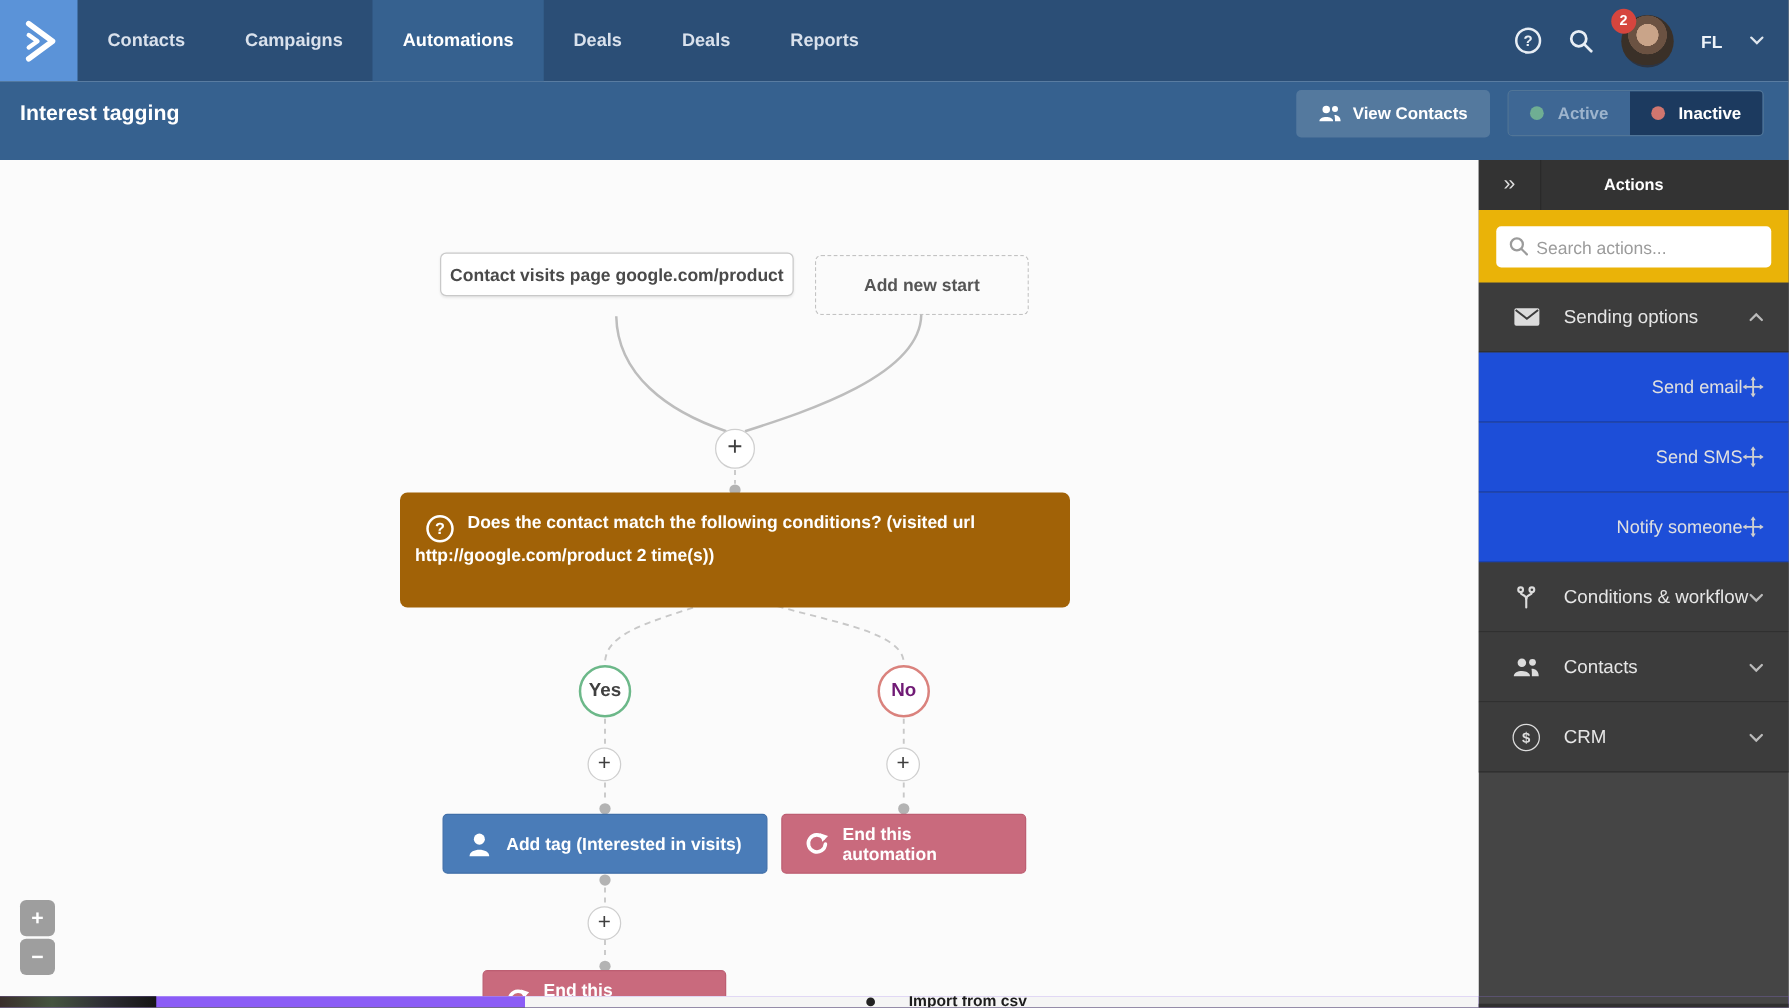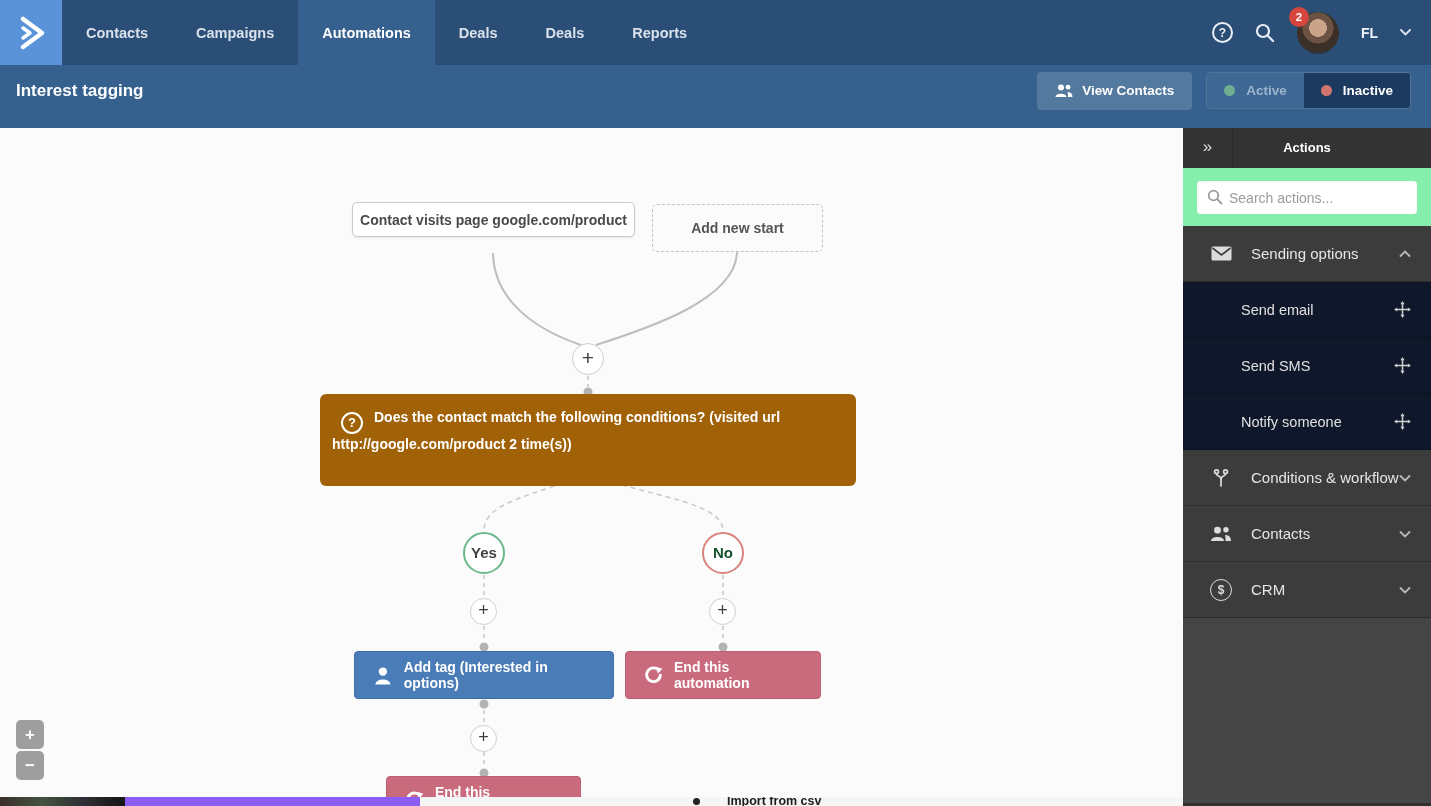--- a/index.html
+++ b/index.html
@@ -70,21 +70,21 @@
     justify-content:center; vertical-align:-5px; margin:0 11px 0 9px; }
   .plus-circle { position:absolute; background:#fff; border:1.5px solid #cfcfcf;
     border-radius:50%; color:#3f3f3f; text-align:center; cursor:pointer; }
   .plus-big { left:572px; top:215px; width:32px; height:32px; font-size:21px;
     line-height:28px; font-weight:400; }
   .plus-sm { width:27px; height:27px; font-size:18px; line-height:23px; }
   .branch-circle { position:absolute; top:404px; width:42px; height:42px;
     background:#fff; border-radius:50%; text-align:center; line-height:38px;
     font-size:15px; font-weight:700; }
   .branch-yes { left:463px; border:2px solid #6cb889; color:#404040; }
-  .branch-no  { left:702px; border:2px solid #da827d; color:#14532d; }
+  .branch-no  { left:702px; border:2px solid #da827d; color:#701a75; }
   .action-box { position:absolute; height:48px; border-radius:4px; display:flex;
     align-items:center; gap:11px; padding:0 18px; color:#fff; font-size:14px;
     font-weight:700; cursor:pointer; }
   .act-blue  { left:354px; top:523px; width:260px; background:#4a7cb8;
     border:1px solid #406fa8; }
   .act-pink  { left:625px; top:523px; width:196px; background:#c96a7d;
     border:1px solid #bd5e72; }
   .act-pink2 { left:386px; top:648px; width:195px; background:#c96a7d;
     border:1px solid #bd5e72; }
   .zoom-ctl { position:absolute; left:16px; top:592px; display:flex;
@@ -95,31 +95,31 @@
 
   
   .sidebar { position:absolute; left:1183px; top:0; width:248px; height:669px;
     background:#454545; }
   .sb-head { position:relative; height:40px; background:#333; }
   .sb-collapse { position:absolute; left:0; top:0; width:50px; height:40px;
     border-right:1px solid #2a2a2a; color:#ddd; font-size:17px; text-align:center;
     line-height:38px; cursor:pointer; }
   .sb-title { position:absolute; inset:0; text-align:center; line-height:40px;
     color:#fff; font-size:13px; font-weight:700; pointer-events:none; }
-  .sb-search { position:relative; background:#86efac; padding:13px 14px 12px; }
+  .sb-search { position:relative; background:#eab308; padding:13px 14px 12px; }
   .sb-search input { width:100%; height:33px; border:none; border-radius:4px;
     background:#fff; font-size:14px; padding:0 10px 0 32px; color:#333;
     font-family:inherit; outline:none; }
   .sb-search input::placeholder { color:#9b9b9b; }
   .sb-search .mag { position:absolute; left:24px; top:21px; }
   .sb-row { height:56px; display:flex; align-items:center; padding:0 16px;
     cursor:pointer; }
   .sb-cat { background:#3c3c3c; border-bottom:1px solid rgba(0,0,0,0.25); }
-  .sb-sub { background:#0f172a; border-bottom:1px solid rgba(0,0,0,0.22);
-    padding-left:58px; }
+  .sb-sub { background:#1d4ed8; border-bottom:1px solid rgba(0,0,0,0.22);
+    padding-left:26px;text-align:right; }
   .sb-icon { width:24px; margin:0 18px 0 10px; display:flex; justify-content:center; }
   .sb-label { flex:1; color:#e6e6e6; font-size:15px; }
   .sb-sub .sb-label { font-size:14.5px; color:#e0e0e0; }
   .sb-right { margin-right:4px; display:flex; }
   .circ-icon { width:22px; height:22px; border:1.5px solid #ddd; border-radius:50%;
     color:#ddd; font-size:12px; font-weight:700; display:flex; align-items:center;
     justify-content:center; }
 
   
   .bottom-strip { position:absolute; left:0; top:797px; width:1431px; height:9px;
@@ -237,21 +237,21 @@
       <div class="branch-circle branch-no">No</div>
 
       <div class="plus-circle plus-sm" style="left:470px; top:470px;">+</div>
       <div class="plus-circle plus-sm" style="left:709px; top:470px;">+</div>
 
       <div class="action-box act-blue">
         <svg width="21" height="21" viewBox="0 0 20 20">
           <circle cx="10" cy="6" r="4.2" fill="#fff"></circle>
           <path d="M2.5,19 C2.5,12.5 17.5,12.5 17.5,19 Z" fill="#fff"></path>
         </svg>
-        <span>Add tag (Interested in options)</span>
+        <span>Add tag (Interested in visits)</span>
       </div>
 
       <div class="action-box act-pink">
         <svg width="20" height="20" viewBox="0 0 20 20">
           <path d="M15.6,5.2 A7.2,7.2 0 1 0 17.2,10.2" fill="none" stroke="#fff" stroke-width="3" stroke-linecap="round"></path>
           <polygon points="12.6,1.2 19.4,3.4 14.6,8.4" fill="#fff"></polygon>
         </svg>
         <span>End this automation</span>
       </div>
 

